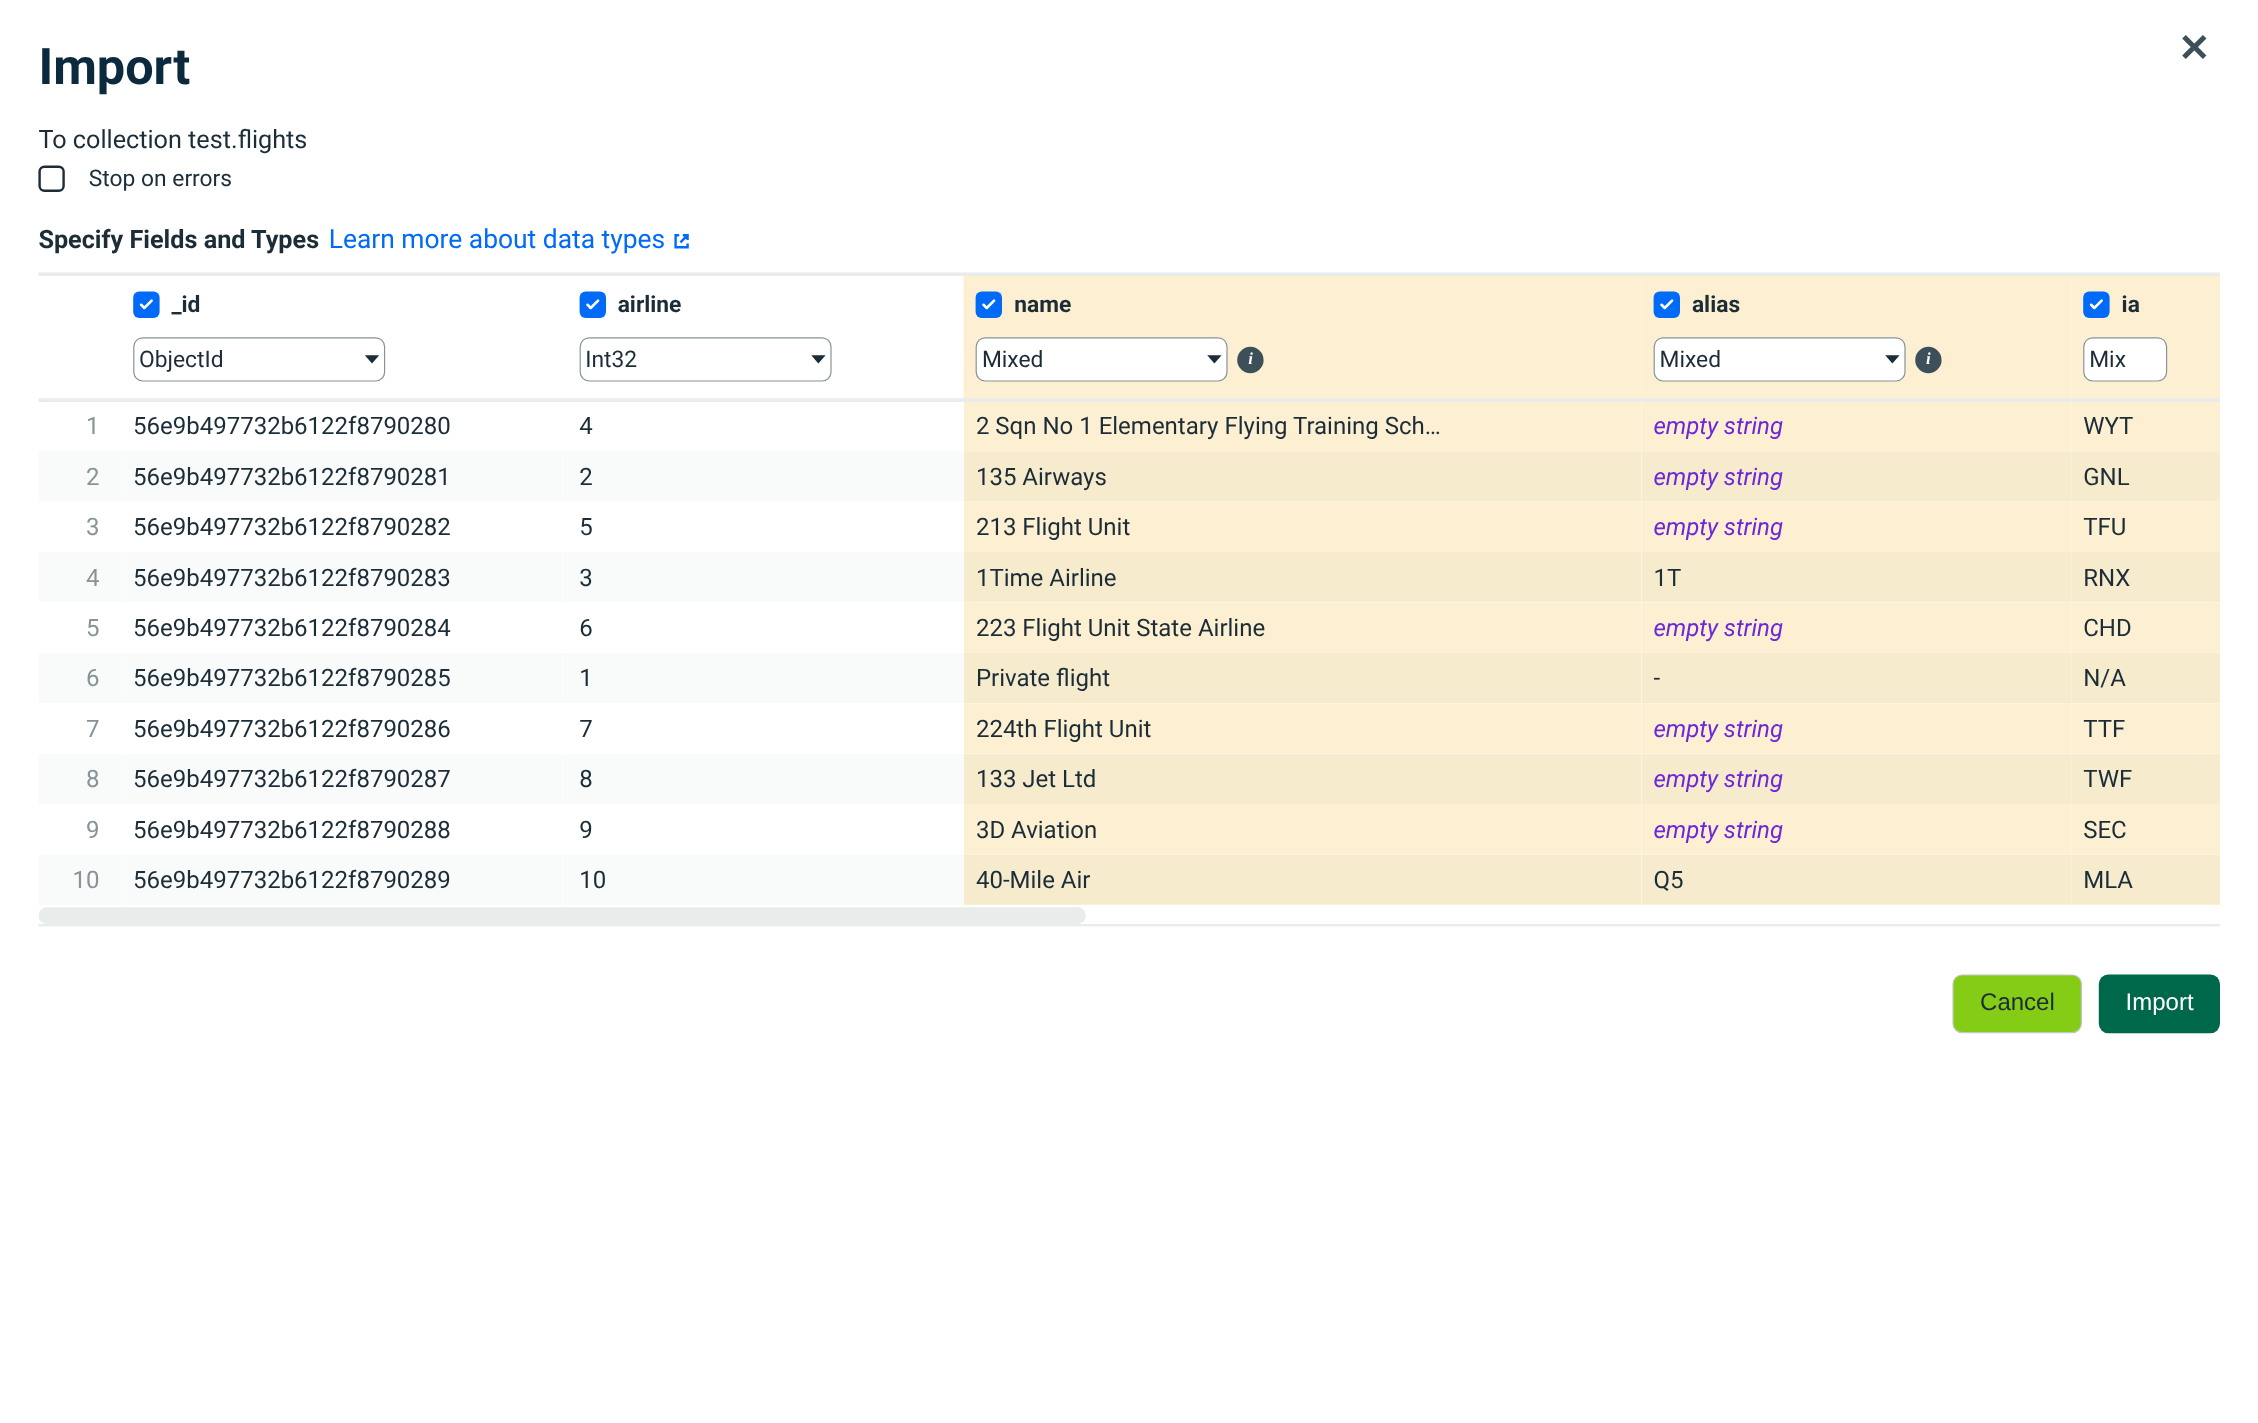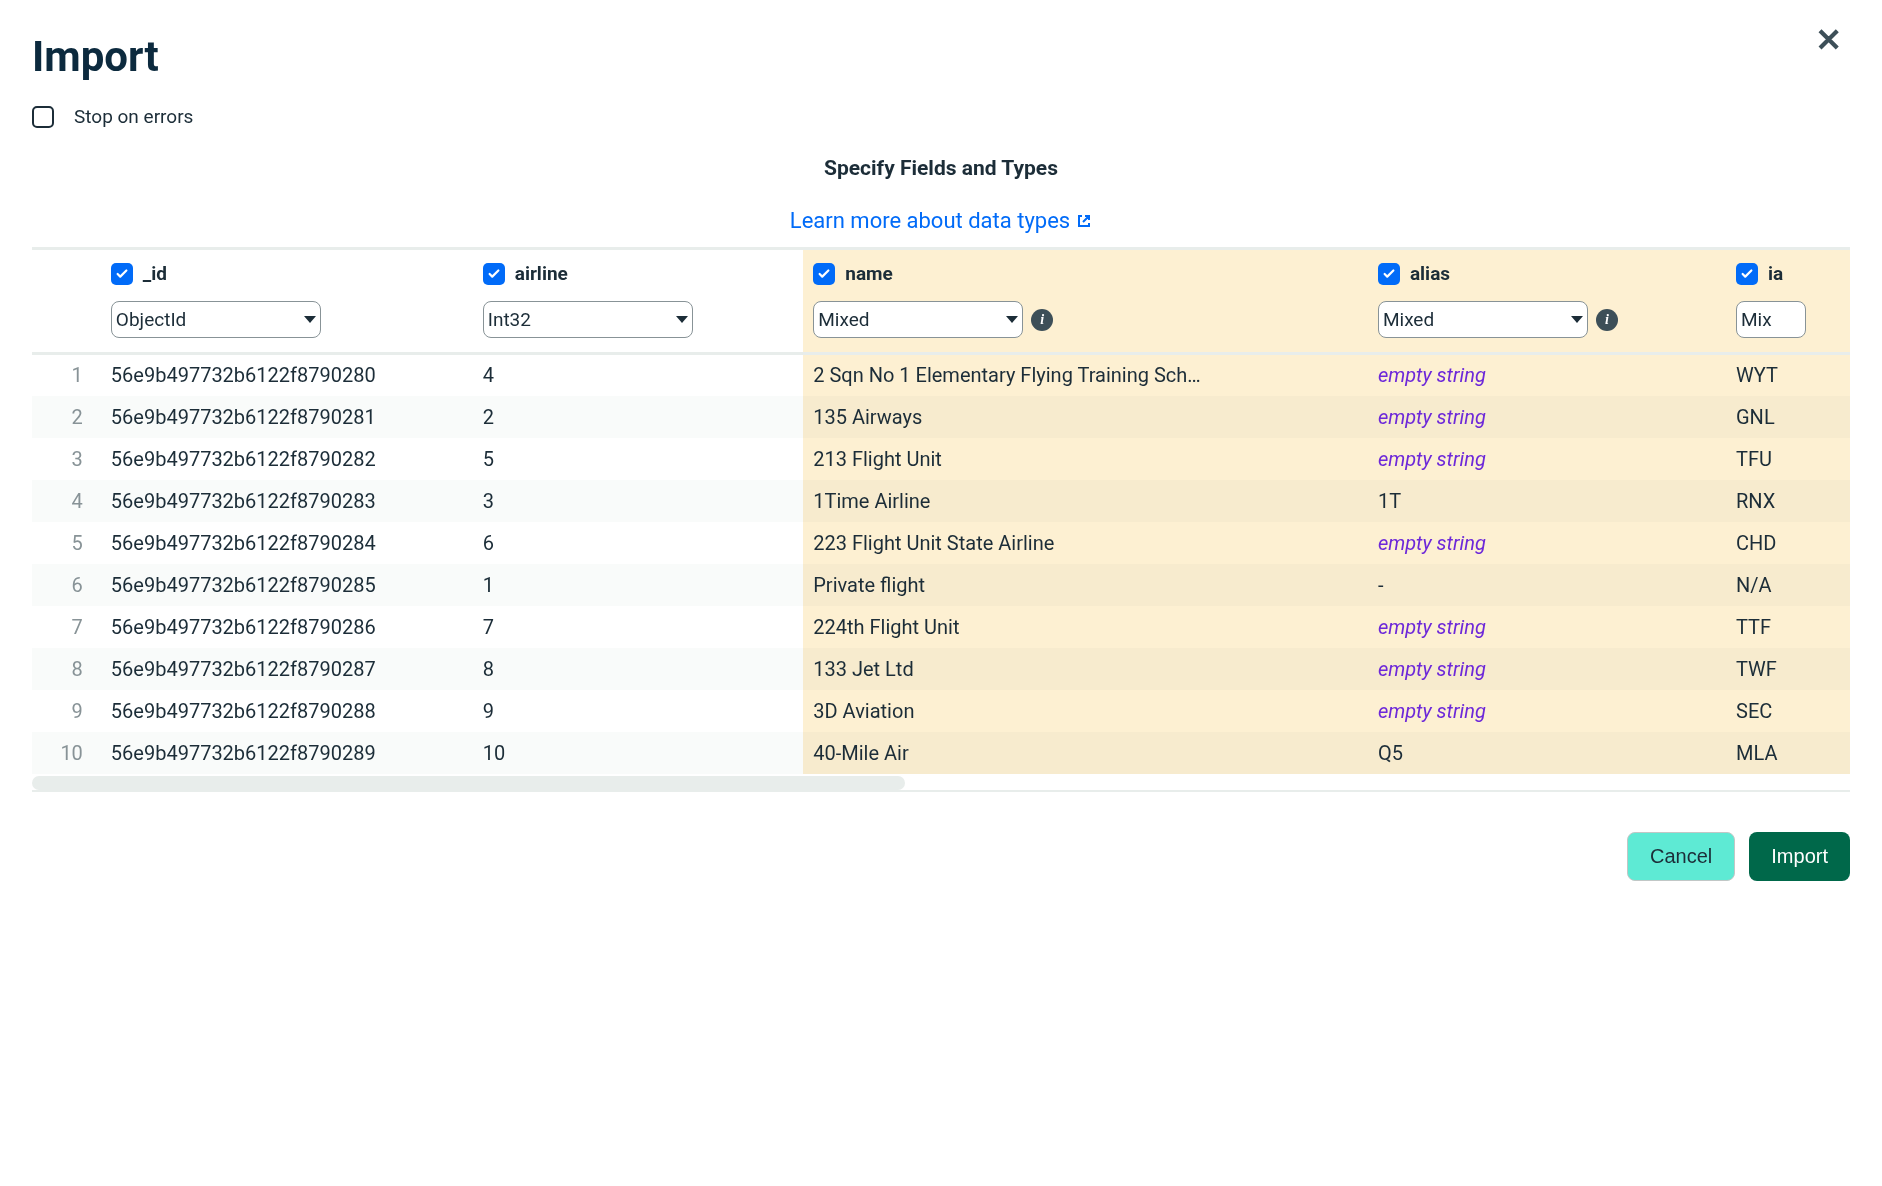--- a/index.html
+++ b/index.html
@@ -44,23 +44,22 @@
 .checkbox-empty {
   width: 22px;
   height: 22px;
   border: 2.5px solid #1C2D38;
   border-radius: 5px;
   cursor: pointer;
 }
 .section-header {
   display: flex;
   align-items: center;
-  gap: 28px;
+  gap: 8px;
   margin-bottom: 14px;
-  flex-direction: column;
 }
 .section-title {
   font-size: 21px;
   font-weight: 700;
   color: #1C2D38;
 }
 .link {
   color: #016BF8;
   font-size: 22px;
   text-decoration: none;
@@ -203,21 +202,21 @@
   margin-top: 40px;
 }
 .btn {
   padding: 12px 22px;
   border-radius: 8px;
   font-size: 20px;
   cursor: pointer;
   border: none;
 }
 .btn-secondary {
-  background: #5eead4;
+  background: #84cc16;
   border: 1.5px solid #C1C7C6;
   color: #1C2D38;
 }
 .btn-primary {
   background: #00684A;
   color: #fff;
 }
 .col-rownum { width: 50px; }
 .col-id { width: 270px; }
 .col-airline { width: 240px; }
@@ -227,20 +226,21 @@
 </style>
 </head>
 <body>
 
 <div class="dialog">
 
   <div class="close-btn">✕</div>
 
   <h1 class="title">Import</h1>
 
+  <div class="subtitle">To collection test.flights</div>
 
   <div class="checkbox-row">
     <span class="checkbox-empty"></span>
     <span>Stop on errors</span>
   </div>
 
   <div class="section-header">
     <span class="section-title">Specify Fields and Types</span>
     <a class="link" href="#">
       <span>Learn more about data types</span>

